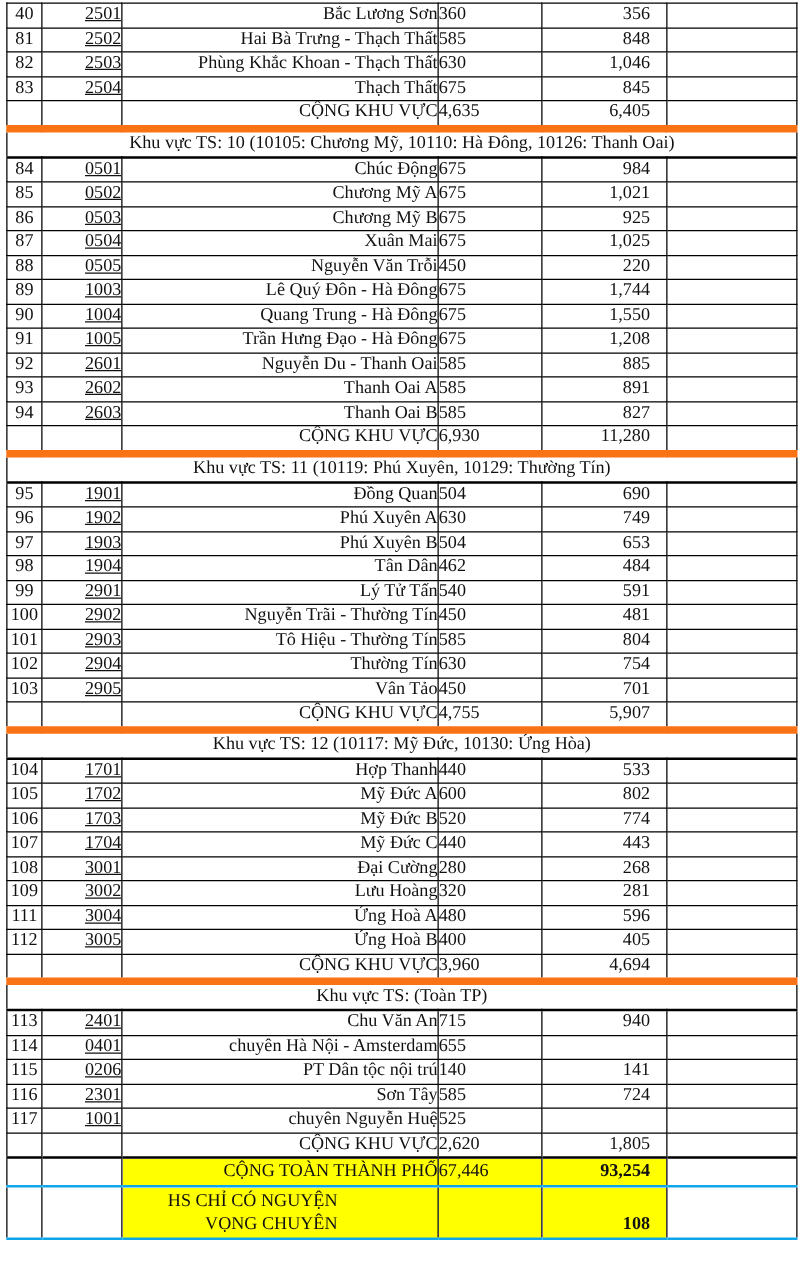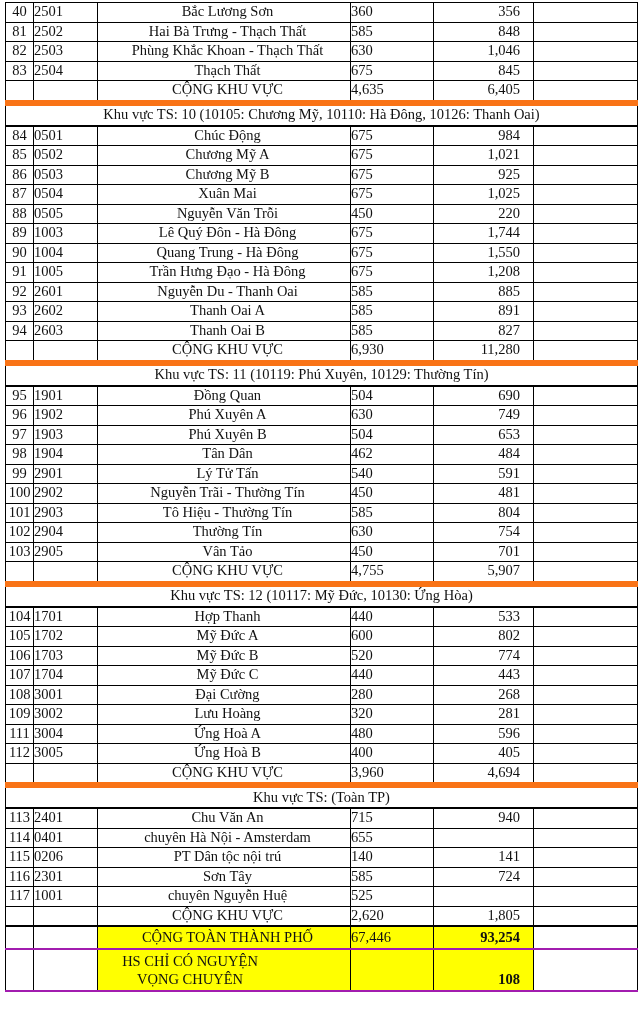--- a/index.html
+++ b/index.html
@@ -24,33 +24,33 @@
     font-size: 14.5px;
     line-height: 1.1;
     padding: 0;
     vertical-align: middle;
     overflow: hidden;
     white-space: nowrap;
     color: #111;
   }
   tr.r-school td, tr.r-subtotal td, tr.r-section td { height: 18.5px; }
   td.c-stt  { text-align: center; }
-  td.c-code { text-align: left; }
-  td.c-name { text-align: center; padding-left: 7px; }
+  td.c-code { text-align: right; text-decoration: underline; }
+  td.c-name { text-align: right; padding-left: 7px; }
   td.c-quota { text-align: left; padding-right: 11px; font-weight: normal; }
   td.c-reg  { text-align: right; padding-right: 13px; }
   tr.r-section td {
     text-align: center;
     border-top: 6px solid #f97316;
     border-bottom: 2px solid #000;
     height: 19px;
   }
   tr.r-total td, tr.r-total2 td {
     border-top: 2px solid #000;
-    border-bottom: 2px solid #a21caf;
+    border-bottom: 2px solid #0ea5e9;
   }
   tr.r-total td { height: 21px; }
   tr.r-total2 td { height: 38px; padding-left: 12px; }
   tr.r-total td.c-reg, tr.r-total2 td.c-reg { font-weight: bold; }
   tr.r-total2 td.c-name {
     white-space: normal;
     padding-right: 80px;
     line-height: 1.25;
     vertical-align: middle;
   }

